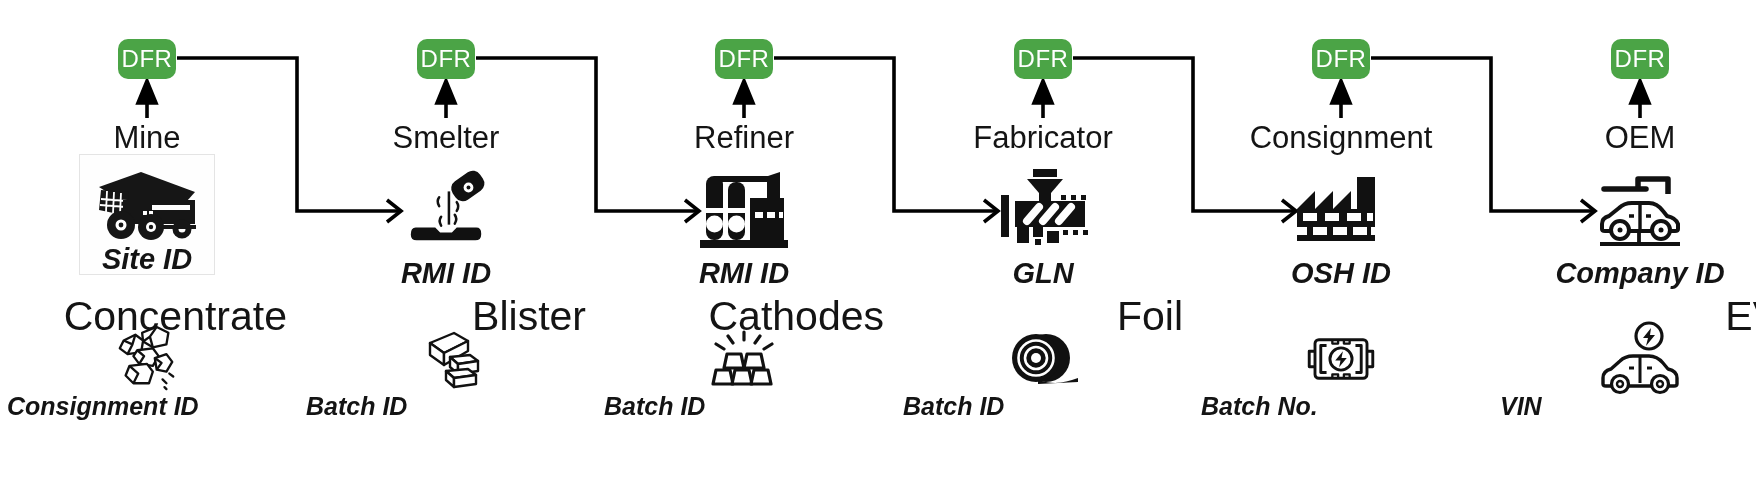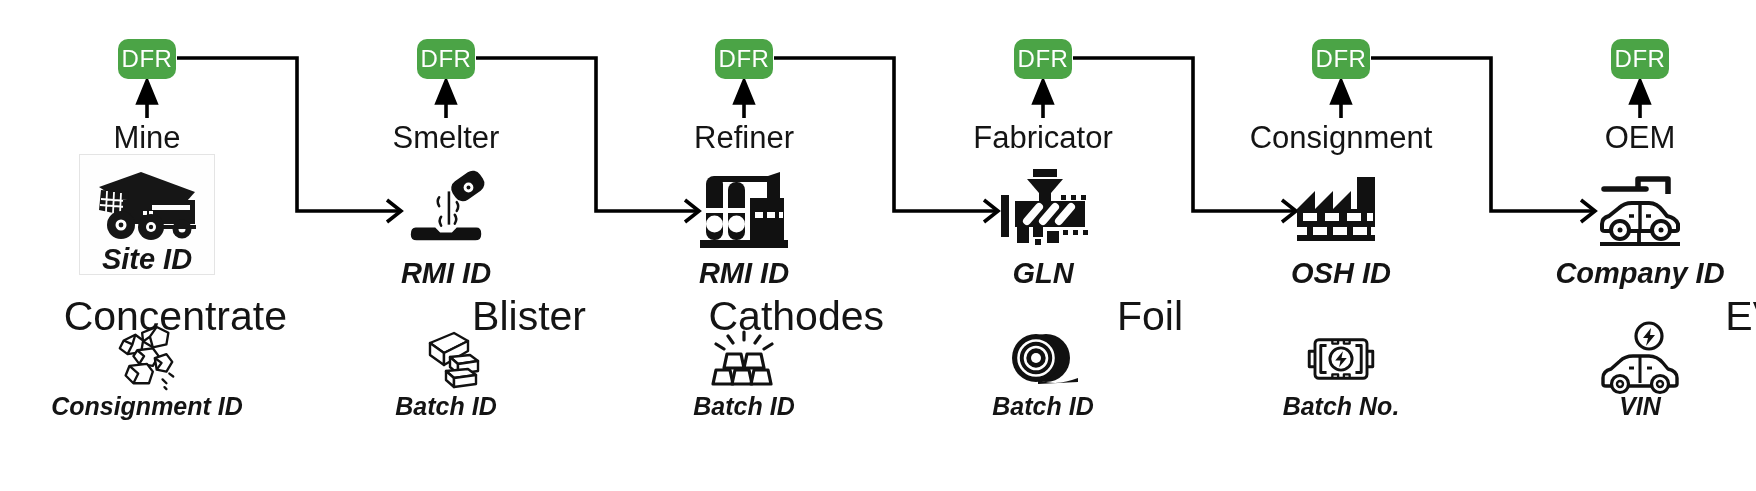--- a/index.html
+++ b/index.html
@@ -22,21 +22,21 @@
   .stage-name{position:absolute;top:121px;left:0;right:0;text-align:center;
     font-size:31px;line-height:34px;color:#141414;}
   .stage-icon{position:absolute;top:162px;left:0;right:0;height:94px;
     display:flex;align-items:center;justify-content:center;}
   .stage-id{position:absolute;top:259px;left:0;right:0;text-align:center;
     font-size:29px;line-height:28px;font-style:italic;font-weight:600;color:#141414;}
   .product-name{position:absolute;top:299px;left:0;right:0;text-align:right;
     font-size:41px;line-height:34px;color:#141414;}
   .product-icon{position:absolute;top:326px;left:0;right:0;height:66px;
     display:flex;align-items:center;justify-content:center;}
-  .product-id{position:absolute;top:392px;left:0;right:0;text-align:center;
+  .product-id{position:absolute;top:392px;left:0;right:0;text-align:left;
     font-size:25px;line-height:29px;font-style:italic;font-weight:700;color:#141414;}
   .mine-frame{position:absolute;top:154px;left:50%;transform:translateX(-50%);
     width:134px;height:119px;border:1px solid #e4e4e4;background:#fefefe;}
   .col-mine .stage-icon{top:160px;height:86px;}
   .col-mine .stage-id{top:245px;}
   svg{display:block;}
 </style>
 </head>
 <body>
 

